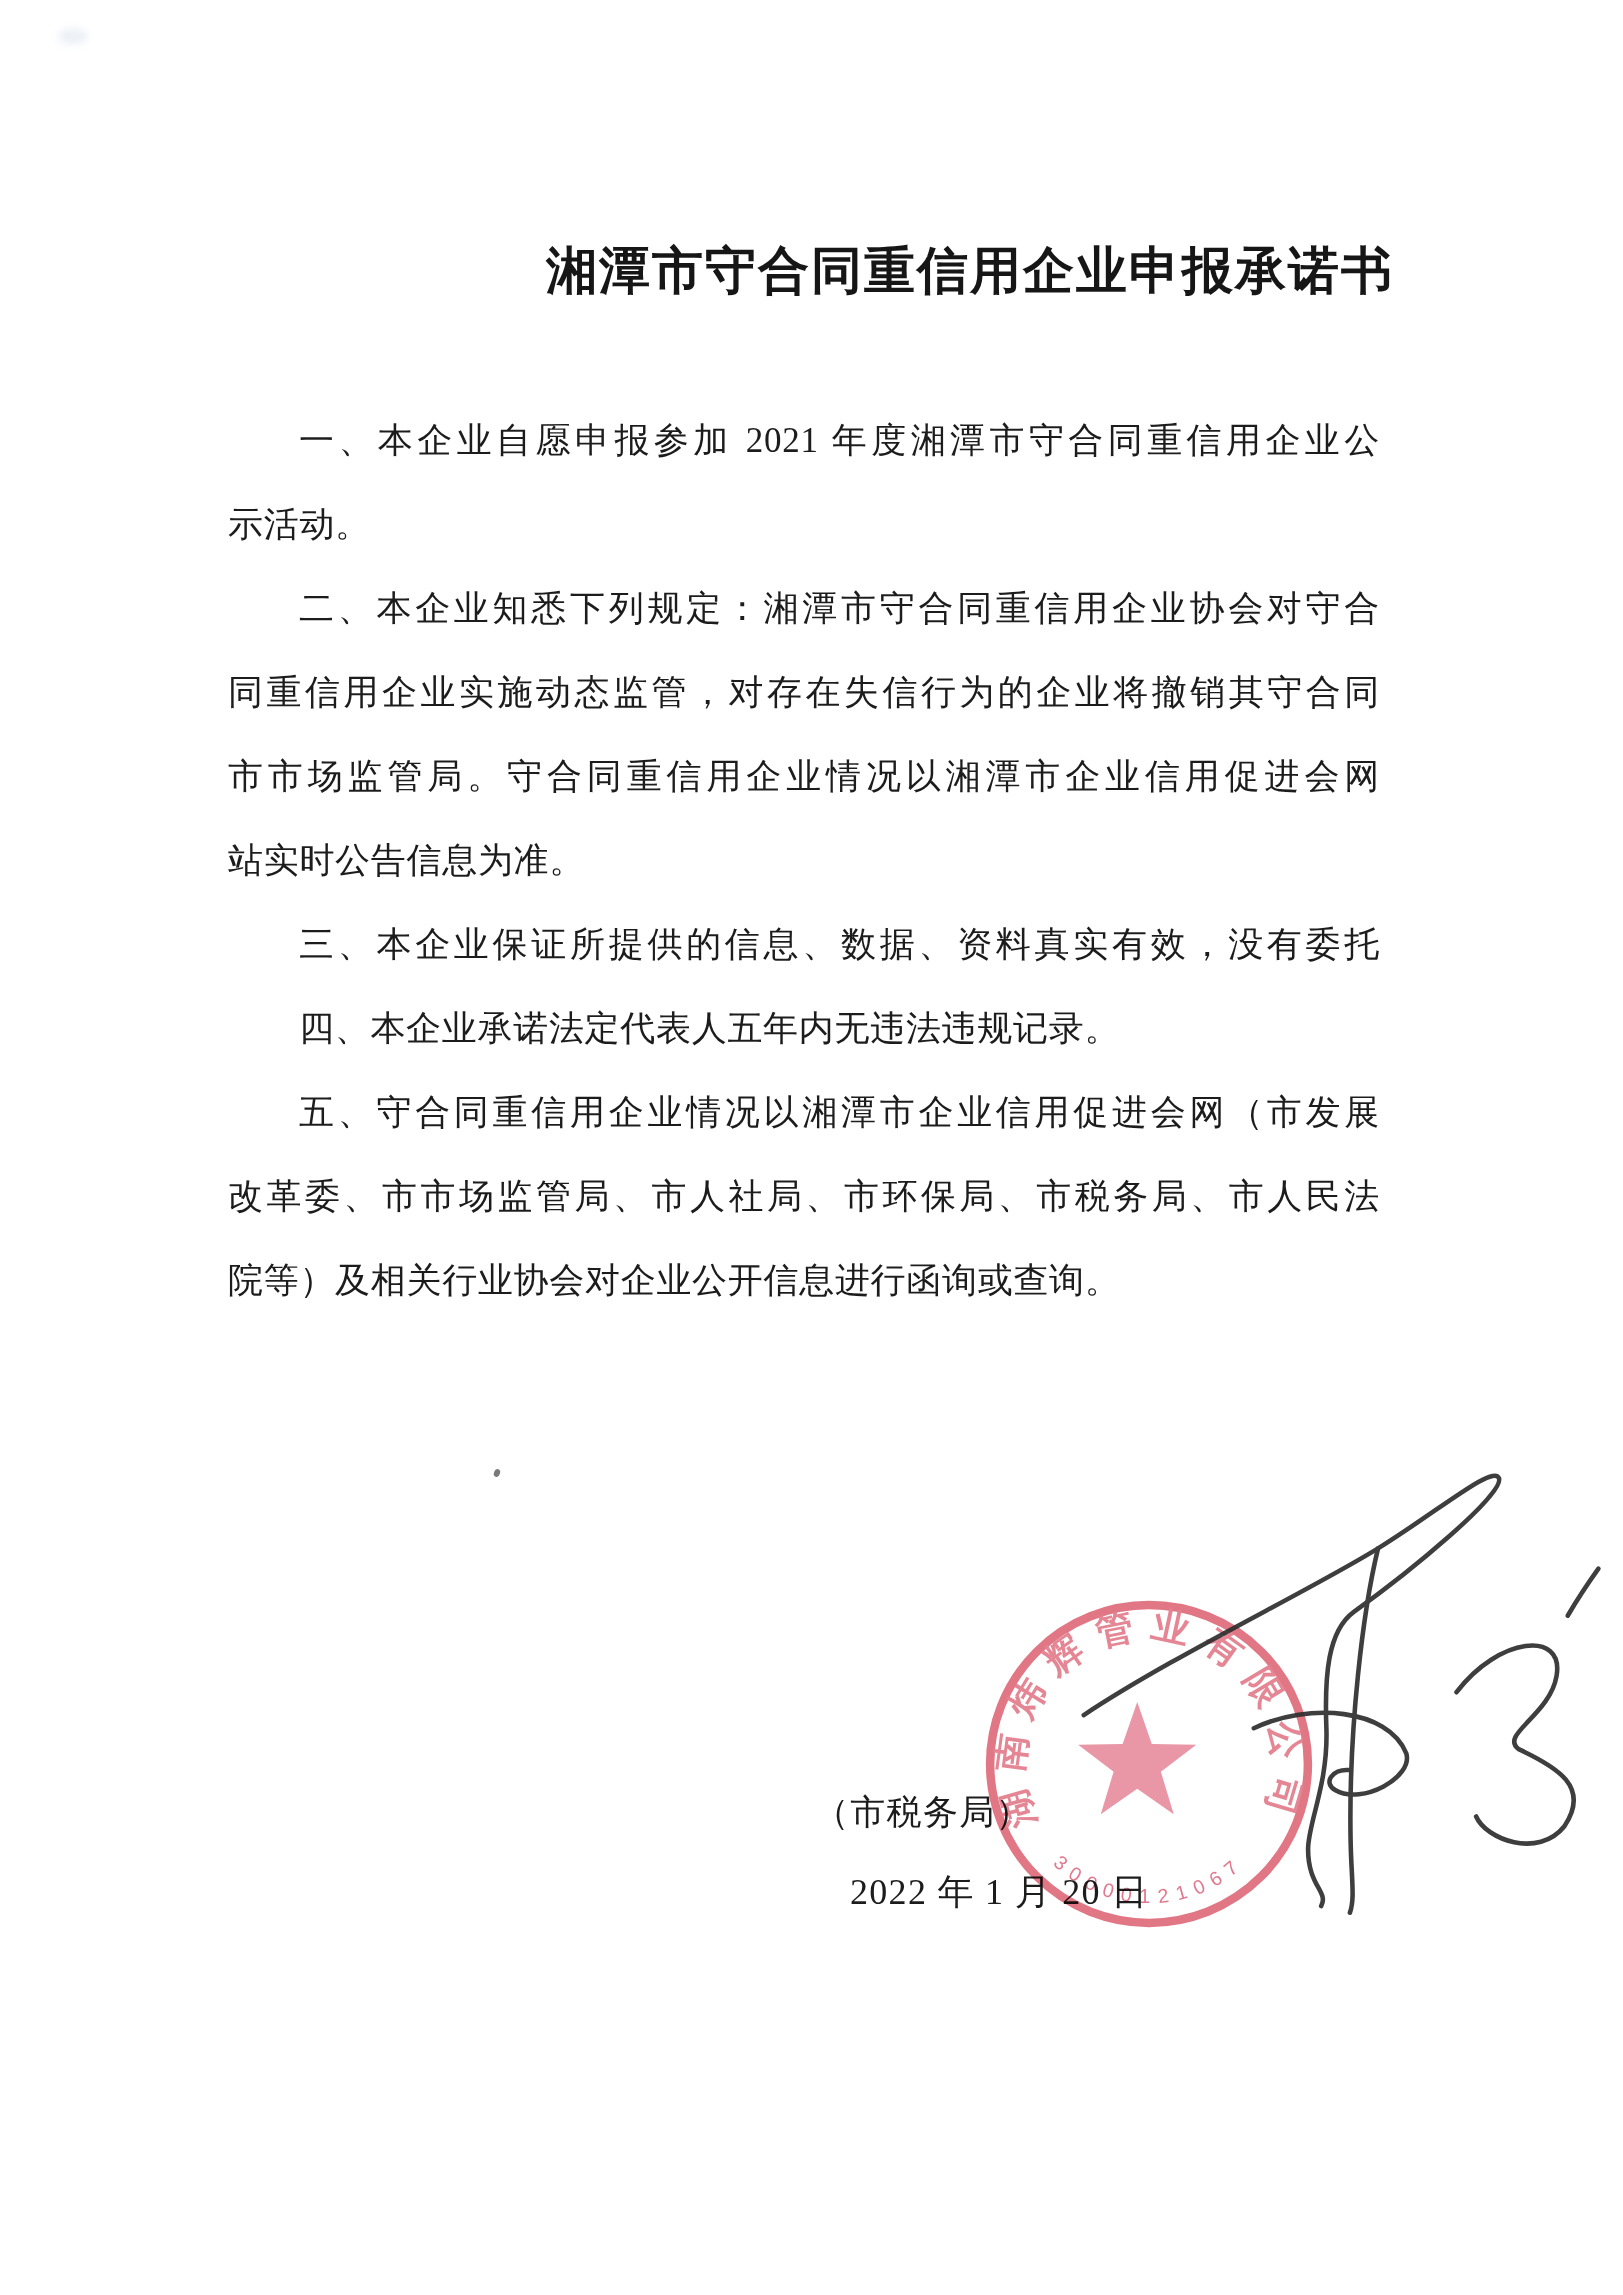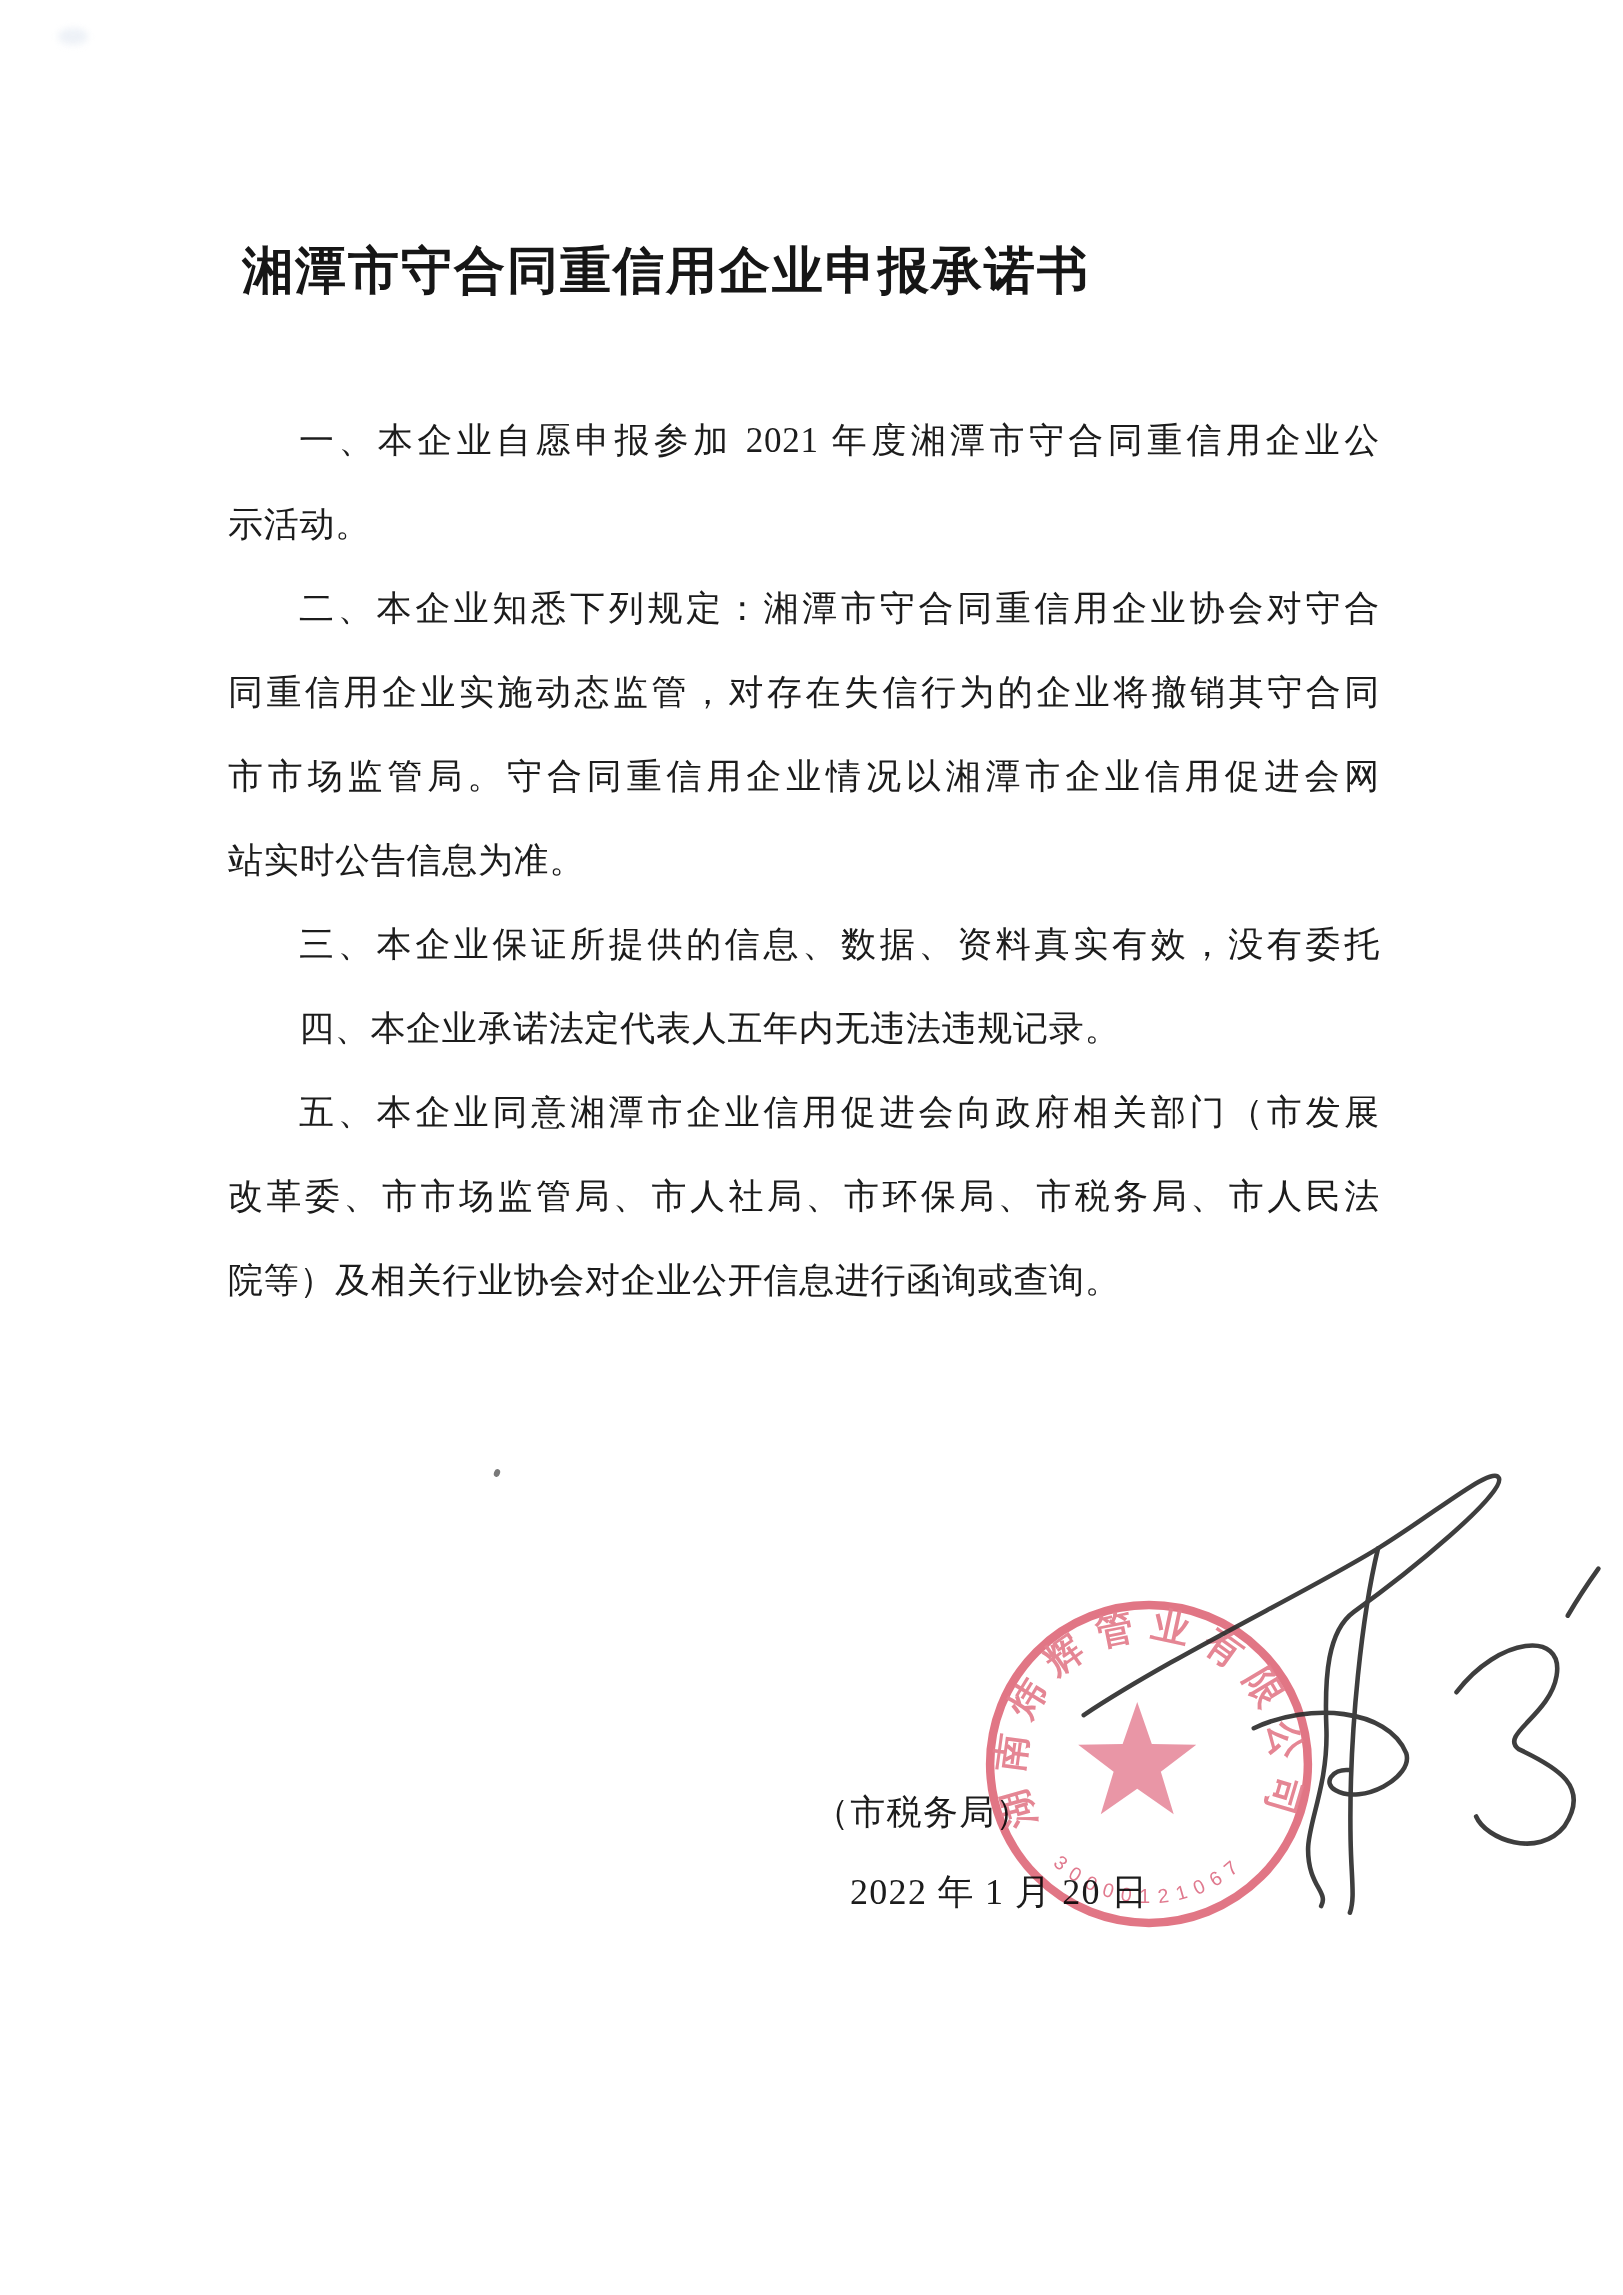--- a/index.html
+++ b/index.html
@@ -6,21 +6,21 @@
   .page{
     position:relative;
     width:1623px;height:2295px;
     background:#ffffff;
     overflow:hidden;
     font-family:"Liberation Serif","DejaVu Serif",serif;
     color:#1c1c1c;
   }
   .doc-title{
     position:absolute;left:242px;top:237px;width:1152px;
-    text-align:left;
+    text-align:right;
     font-size:51px;font-weight:700;letter-spacing:2px;
     color:#161616;
     white-space:nowrap;
   }
   .body-block{
     position:absolute;left:228px;top:399px;width:1152px;
     font-size:35px;
   }
   .line{
     height:84px;line-height:84px;
@@ -78,21 +78,21 @@
 
   <div class="body-block">
     <div class="line just indent">一、本企业自愿申报参加 2021 年度湘潭市守合同重信用企业公</div>
     <div class="line">示活动。</div>
     <div class="line just indent">二、本企业知悉下列规定：湘潭市守合同重信用企业协会对守合</div>
     <div class="line just">同重信用企业实施动态监管，对存在失信行为的企业将撤销其守合同</div>
     <div class="line just">市市场监管局。守合同重信用企业情况以湘潭市企业信用促进会网</div>
     <div class="line">站实时公告信息为准。</div>
     <div class="line just indent">三、本企业保证所提供的信息、数据、资料真实有效，没有委托</div>
     <div class="line indent">四、本企业承诺法定代表人五年内无违法违规记录。</div>
-    <div class="line just indent">五、本企业同意湘潭市企业信用促进会向政府相关部门（市发展</div>
+    <div class="line just indent">五、守合同重信用企业情况以湘潭市企业信用促进会网（市发展</div>
     <div class="line just">改革委、市市场监管局、市人社局、市环保局、市税务局、市人民法</div>
     <div class="line">院等）及相关行业协会对企业公开信息进行函询或查询。</div>
   </div>
 
   <div class="stray-dot"></div>
 
 
   <div class="seal-note">（市税务局）</div>
 
   <div class="date-line">2022 年 1 月 20 日</div>

